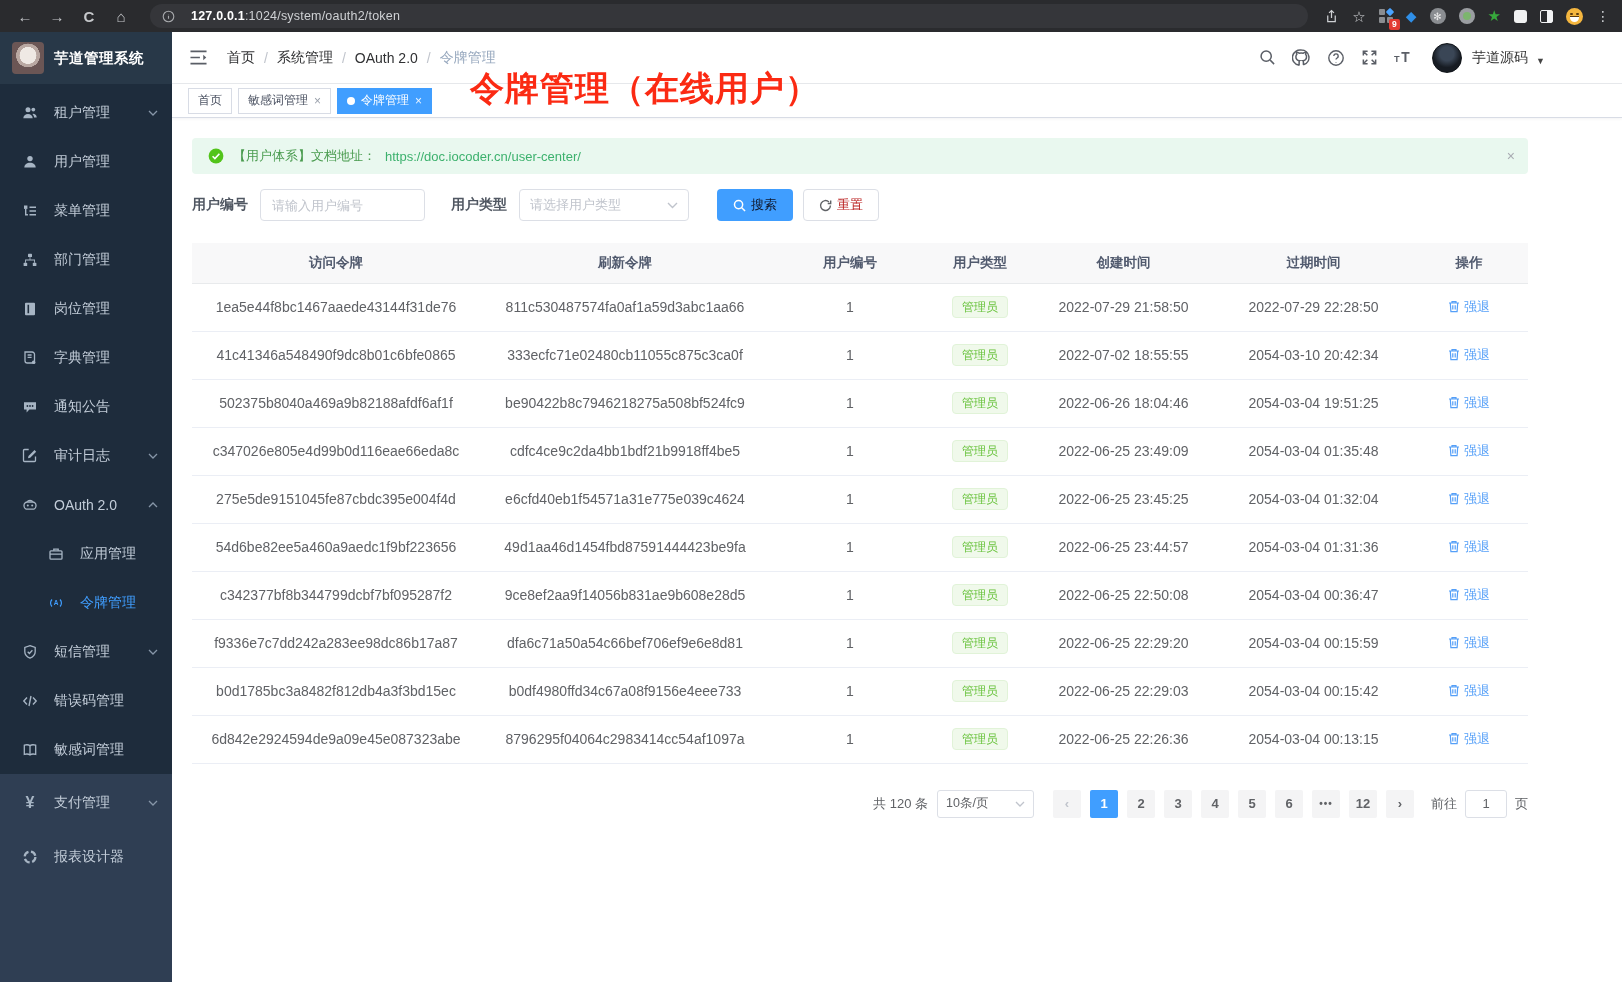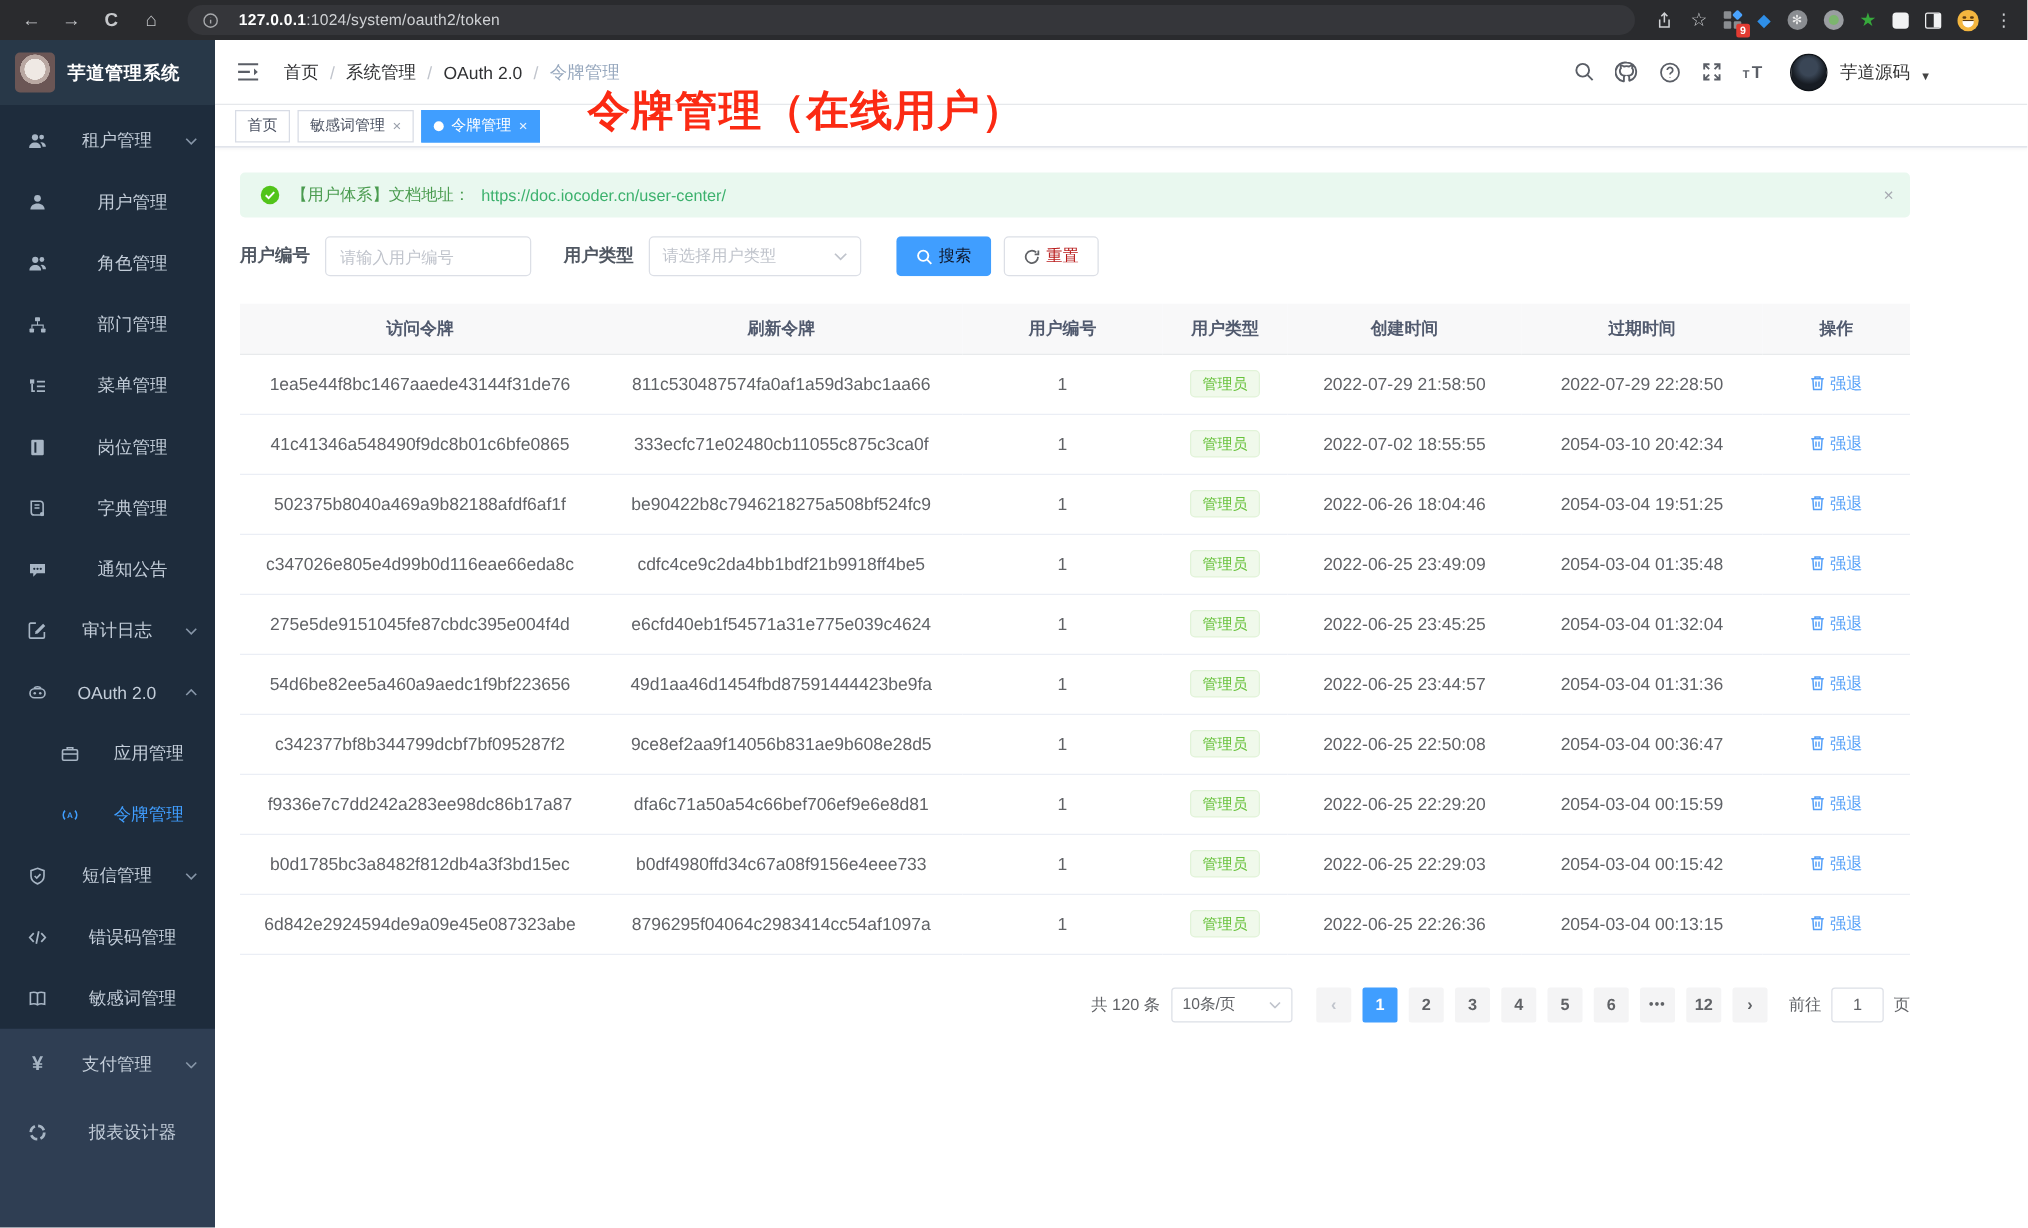--- a/index.html
+++ b/index.html
@@ -41,21 +41,21 @@
   
   .app { display:flex; height:950px; position:relative; }
 
   
   .sidebar { width:172px; flex-shrink:0; background:#1e2c3c; display:flex; flex-direction:column; }
   .logo-row { height:52px; background:#283848; display:flex; align-items:center; gap:10px;
     padding:0 12px; flex-shrink:0; }
   .logo-img { width:32px; height:32px; border-radius:4px; flex-shrink:0;
     background:radial-gradient(circle at 50% 42%, #efe9e4 0 34%, #b9a8a2 35% 48%, #6b5655 49% 100%); }
   .logo-title { color:#fff; font-size:14.5px; font-weight:700; letter-spacing:.5px; }
-  .menu { flex:1; display:flex; flex-direction:column; padding-top:4px;text-align:center; }
+  .menu { flex:1; display:flex; flex-direction:column; padding-top:4px; }
   .mi { height:49px; display:flex; align-items:center; gap:15px; padding:0 14px 0 21px;
     color:#c3cdd9; font-size:14px; cursor:pointer; flex-shrink:0; }
   .mi .ico { width:18px; display:flex; justify-content:center; color:#a7b5c4; flex-shrink:0; }
   .mi .lbl { flex:1; white-space:nowrap; }
   .mi .chev { color:#8796a8; display:flex; }
   .mi.sub { padding-left:47px; }
   .mi.active, .mi.active .ico { color:#409eff; }
   .menu-bottom { background:#2f3e53; flex:1; padding-top:2px; }
   .menu-bottom .mi { height:54px; }
 
@@ -211,52 +211,41 @@
       <div class="mi">
         <span class="ico">
             <svg width="16" height="16" viewBox="0 0 16 16" fill="currentColor">
               <circle cx="8" cy="4.6" r="2.7"></circle>
               <path d="M2.3 13.6c0-3.1 2.6-4.8 5.7-4.8s5.7 1.7 5.7 4.8z"></path>
             </svg>
           </span>
         <span class="lbl">用户管理</span>
       </div>
 
-      <div class="mi">
-        <span class="ico">
-            <svg width="16" height="16" viewBox="0 0 16 16" fill="currentColor">
-              <circle cx="6.2" cy="4.8" r="2.5"></circle>
-              <path d="M1.5 13.3c0-2.7 2.1-4.3 4.7-4.3s4.7 1.6 4.7 4.3z"></path>
-              <circle cx="11.5" cy="4.6" r="1.9"></circle>
-              <path d="M11.7 8.8c2 .3 3.1 1.7 3.1 3.6h-2.6c-.2-1.5-.8-2.7-1.9-3.4z"></path>
-            </svg>
-          </span>
-        <span class="lbl">角色管理</span>
+
+      <div class="mi">
+        <span class="ico">
+            <svg width="16" height="16" viewBox="0 0 16 16" fill="none" stroke="currentColor" stroke-width="1.4">
+              <rect x="2" y="2.5" width="3.4" height="3.4" fill="currentColor" stroke="none"></rect>
+              <path d="M7.5 4.2H14M7.5 8H14M7.5 11.8H14M3.7 6v5.8h2.2"></path>
+            </svg>
+          </span>
+        <span class="lbl">菜单管理</span>
       </div>
 
       <div class="mi">
         <span class="ico">
             <svg width="16" height="16" viewBox="0 0 16 16" fill="currentColor">
               <rect x="6" y="1.8" width="4" height="3.2" rx=".6"></rect>
               <rect x="1.6" y="10.8" width="3.6" height="3.2" rx=".6"></rect>
               <rect x="10.8" y="10.8" width="3.6" height="3.2" rx=".6"></rect>
               <path d="M7.6 5h.8v2.6h4.6v3.2h-.9V8.5H4v2.3h-.9V7.6h4.5z"></path>
             </svg>
           </span>
         <span class="lbl">部门管理</span>
-      </div>
-
-      <div class="mi">
-        <span class="ico">
-            <svg width="16" height="16" viewBox="0 0 16 16" fill="none" stroke="currentColor" stroke-width="1.4">
-              <rect x="2" y="2.5" width="3.4" height="3.4" fill="currentColor" stroke="none"></rect>
-              <path d="M7.5 4.2H14M7.5 8H14M7.5 11.8H14M3.7 6v5.8h2.2"></path>
-            </svg>
-          </span>
-        <span class="lbl">菜单管理</span>
       </div>
 
       <div class="mi">
         <span class="ico">
             <svg width="16" height="16" viewBox="0 0 16 16" fill="currentColor">
               <path d="M4 1.8h8a1 1 0 0 1 1 1v10.4a1 1 0 0 1-1 1H4a1 1 0 0 1-1-1V2.8a1 1 0 0 1 1-1zm1.5 2v8.4h1.6V3.8z" fill-rule="evenodd"></path>
             </svg>
           </span>
         <span class="lbl">岗位管理</span>
       </div>

